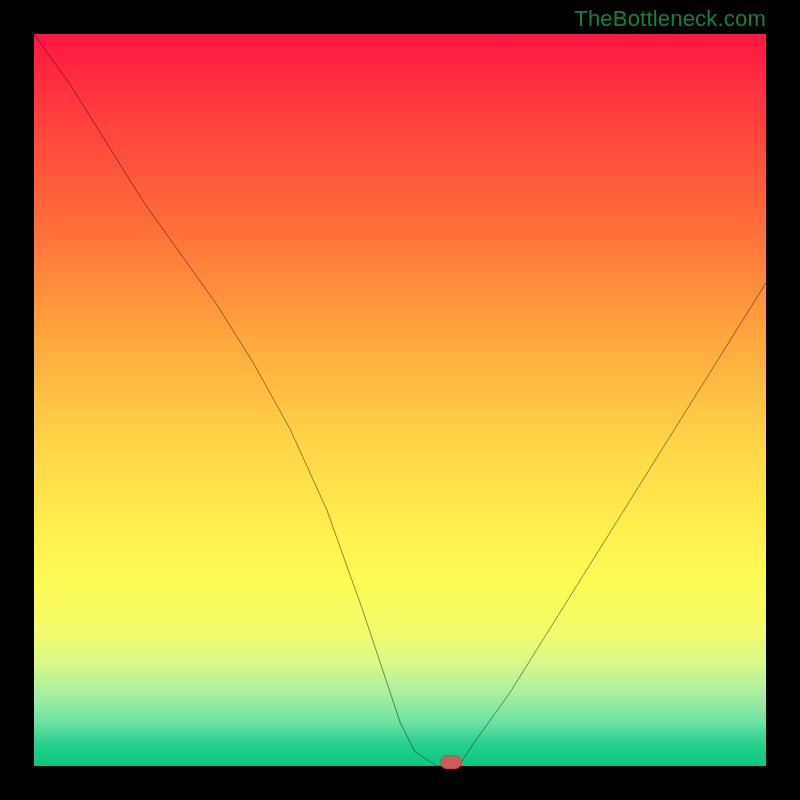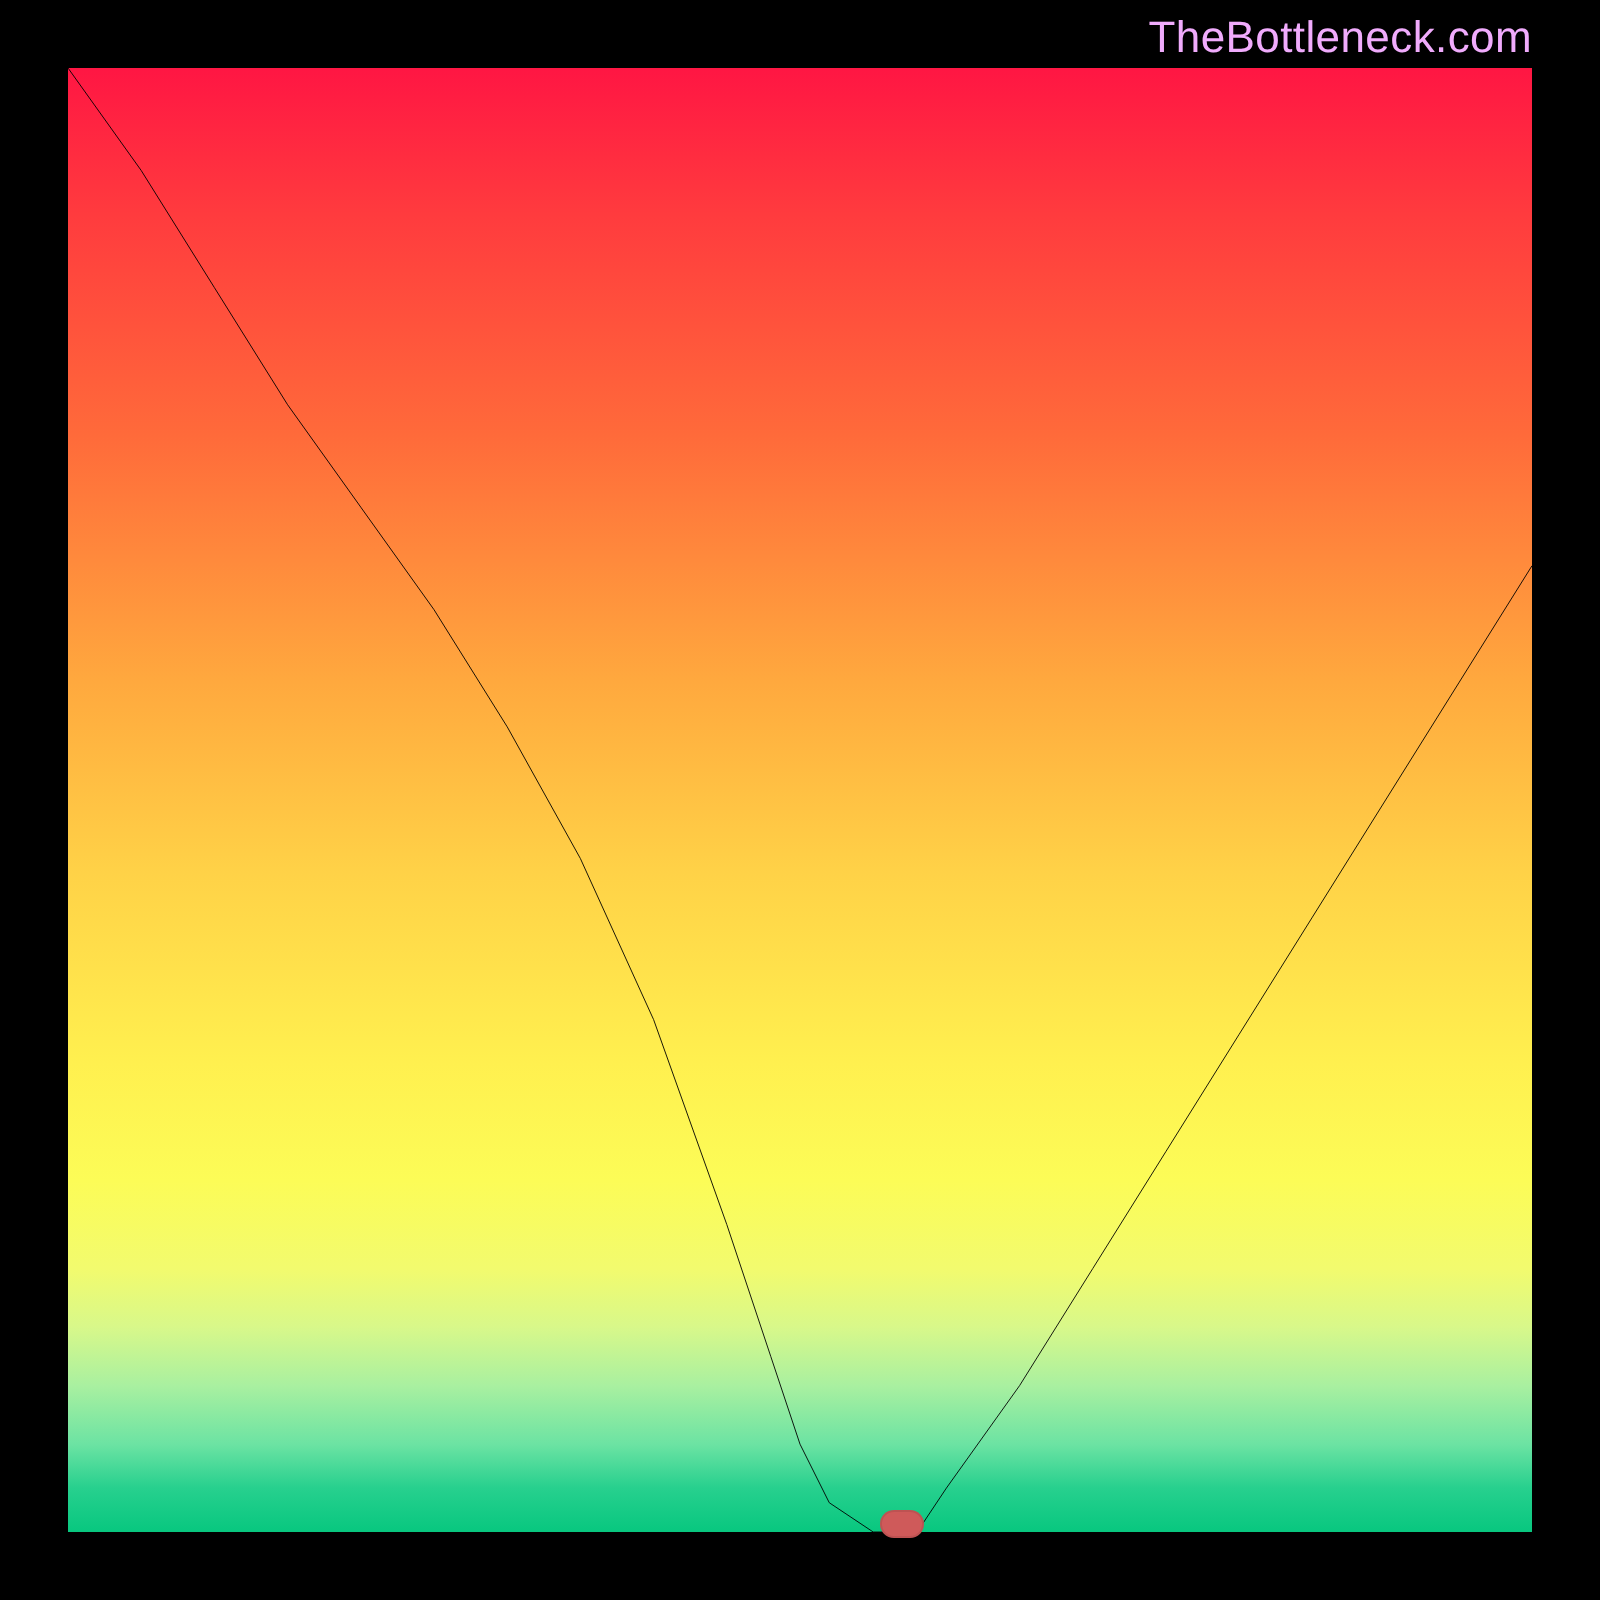--- a/index.html
+++ b/index.html
@@ -40,21 +40,21 @@
       #a9f0a0 90%,
       #6ce3a3 94%,
       #27d08e 97%,
       #08c77f 100%
     );
   }
   .watermark {
     position: absolute;
     top: 6px;
     right: 34px;
-    color: #f0abfc;
+    color: #15803d;
     font-size: 22px;
     font-weight: 500;
     letter-spacing: 0.2px;
     user-select: none;
   }
   svg.curve {
     position: absolute;
     left: 34px;
     top: 34px;
     width: 732px;

